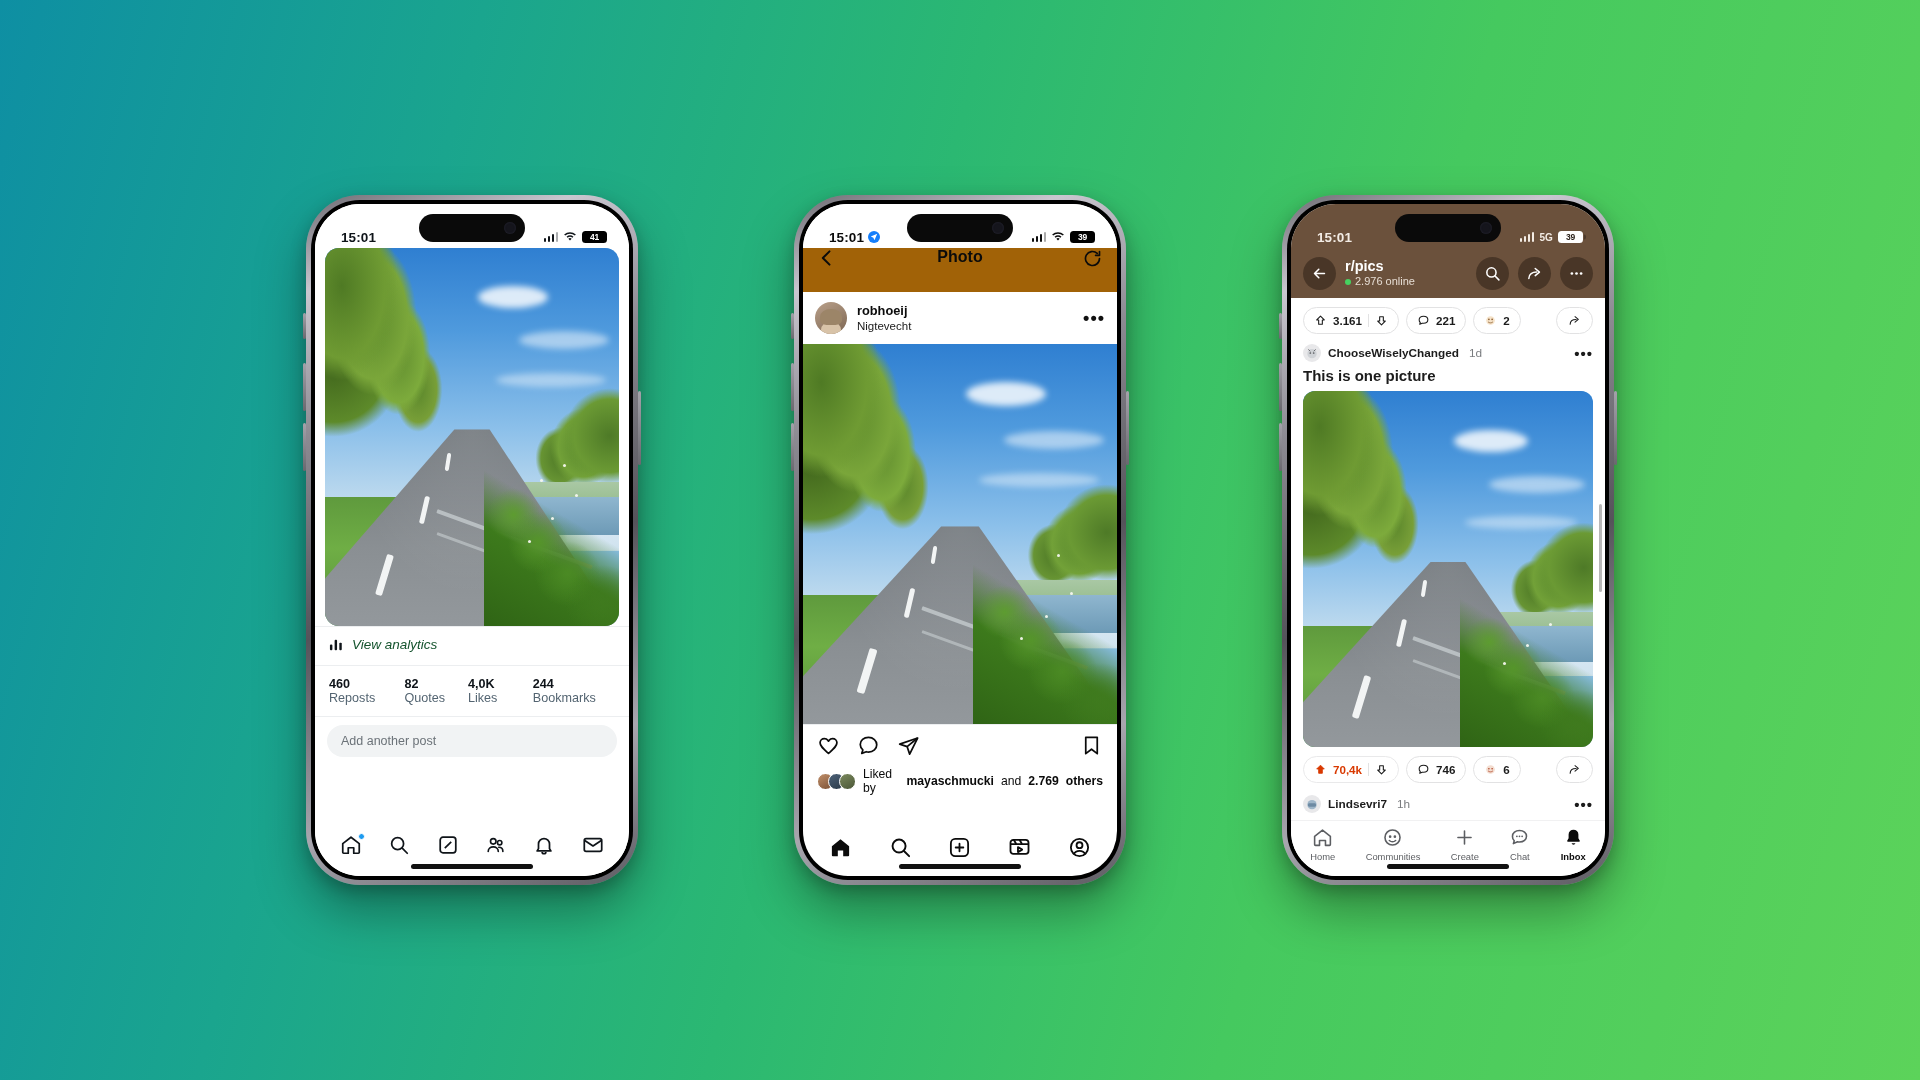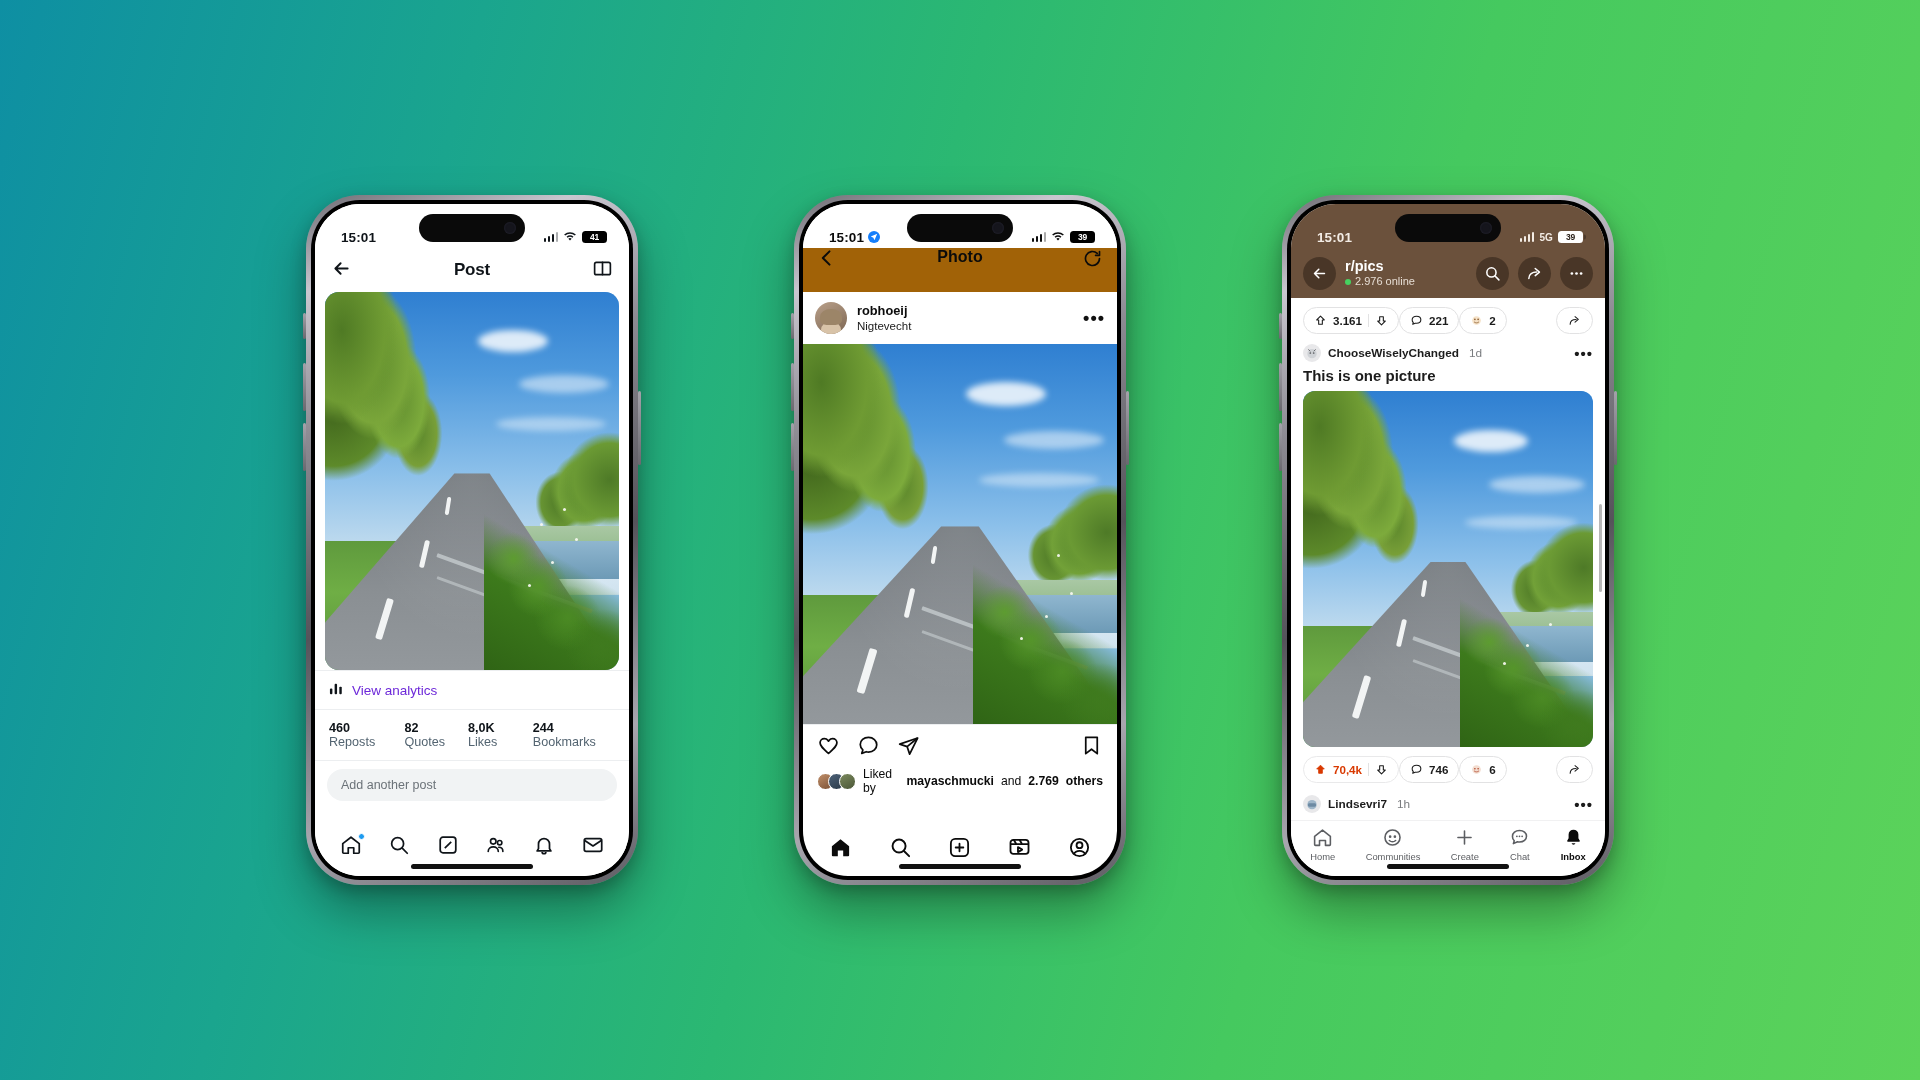--- a/index.html
+++ b/index.html
@@ -89,21 +89,21 @@
   }
   .x-title { position:absolute; left:0; right:0; text-align:center;
     font-size:17px; font-weight:800; color:#0f1419; letter-spacing:-.2px; pointer-events:none; }
   .x-back svg{width:21px;height:21px;}
   .x-book { margin-left:auto; }
   .x-book svg{width:21px;height:21px;}
   .x-photo-wrap { padding:0 10px 0 10px; }
   .x-photo { width:100%; height:null; border-radius:14px; overflow:hidden; }
   .x-meta { padding:12px 14px 10px; font-size:13px; color:#536471; }
   .x-meta b { color:#0f1419; font-weight:700; }
-  .x-analytics { display:flex; align-items:center; gap:8px; padding:10px 14px; font-size:13.5px; color:#6d28d9; }
+  .x-analytics { display:flex; align-items:flex-start; gap:8px; padding:10px 14px; font-size:13.5px; color:#14532d;font-style:italic; }
   .x-analytics svg{width:15px;height:15px;}
   .x-counts { padding:11px 14px; font-size:12.6px; color:#536471; display:flex; gap:9px; flex-wrap:nowrap; }
   .x-counts b{color:#0f1419;font-weight:700;}
   .x-reply { margin:8px 12px 10px; height:32px; border-radius:999px; background:#f1f3f4;
     display:flex; align-items:center; padding:0 14px; font-size:12.5px; color:#6b7278; }
   .x-tabbar { height:52px; flex:none; display:flex; align-items:center; justify-content:space-around;
     padding:0 12px 6px; background:#fff; }
   .x-tabbar .ti { position:relative; color:#0f1419; }
   .x-tabbar svg{width:22px;height:22px;}
   .x-dot { position:absolute; top:-1px; right:-3px; width:7px;height:7px;border-radius:50%;
@@ -146,21 +146,21 @@
   .rd-status { color:#f3ece5; background:#6b513c; }
   .rd-header { height:50px; flex:none; display:flex; align-items:center; gap:9px; padding:0 12px;
     background:#6b513c; }
   .rd-circlebtn { width:33px;height:33px;border-radius:50%; background:rgba(34,22,14,.45);
     display:flex;align-items:center;justify-content:center; color:#fff; flex:none;}
   .rd-circlebtn svg{width:17px;height:17px;}
   .rd-subinfo { line-height:1.2; margin-right:auto; }
   .rd-subname { font-size:14.5px; font-weight:800; color:#fff; }
   .rd-online { font-size:11px; color:#e6ddd4; display:flex; align-items:center; gap:4px;}
   .rd-onlinedot { width:6px;height:6px;border-radius:50%; background:#46d160; display:inline-block;}
-  .rd-pillrow { display:flex; align-items:center; padding:9px 12px 6px; }
+  .rd-pillrow { display:flex; align-items:center; gap:7px; padding:9px 12px 6px; }
   .rd-pill { height:27px; border:1px solid #e2e2e3; border-radius:999px; display:flex; align-items:center;
     gap:6px; padding:0 10px; font-size:11.6px; font-weight:700; color:#1c1c1c; background:#fff;}
   .rd-pill svg{width:13px;height:13px;}
   .rd-pill .sep{width:1px;height:13px;background:#e2e2e3;}
   .rd-pill.voted { color:#d93900; border-color:#e9e9ea; }
   .rd-pill.share { margin-left:auto; padding:0 11px; }
   .rd-posthead { display:flex; align-items:center; gap:7px; padding:4px 12px 2px; }
   .rd-pavatar { width:18px;height:18px;border-radius:50%; background:#e8e8ea; flex:none;
     display:flex;align-items:center;justify-content:center; overflow:hidden;}
   .rd-pavatar svg{width:16px;height:16px;}
@@ -253,34 +253,20 @@
               <svg viewBox="0 0 16 12" fill="currentColor">
                   <path d="M8 10.6l1.9-2.1a2.8 2.8 0 00-3.8 0L8 10.6zm-4-4.4l1.2 1.3a4.6 4.6 0 015.6 0L12 6.2a6.4 6.4 0 00-8 0zM1.3 3.6l1.2 1.3a8.4 8.4 0 0111 0l1.2-1.3a10.2 10.2 0 00-13.4 0z"></path>
                 </svg>
             </span>
             <span class="batt dark">
               <span class="pct">41</span>
             </span>
           </div>
         </div>
 
-        <div class="x-header">
-          <span class="x-back">
-            <svg viewBox="0 0 24 24" fill="none" stroke="#0f1419" stroke-width="2.2" stroke-linecap="round" stroke-linejoin="round">
-                <path d="M19 12H5M11 6l-6 6 6 6"></path>
-              </svg>
-          </span>
-          <span class="x-title">Post</span>
-          <span class="x-book">
-            <svg viewBox="0 0 24 24" fill="none" stroke="#0f1419" stroke-width="1.9" stroke-linecap="round" stroke-linejoin="round">
-                <rect x="3" y="5" width="18" height="14" rx="2"></rect>
-                <path d="M12 5v14"></path>
-              </svg>
-          </span>
-        </div>
 
         <div class="x-photo-wrap">
           <div class="x-photo" style="height:378px;">
             <div class="scene">
               <div class="sky"></div>
               <div class="cloud" style="left:52%;top:10%;width:70px;height:22px;"></div>
               <div class="cloud" style="left:66%;top:22%;width:90px;height:18px;opacity:.6;"></div>
               <div class="cloud" style="left:58%;top:33%;width:110px;height:14px;opacity:.5;"></div>
               <div class="trees-l"></div>
               <div class="trees-r"></div>
@@ -314,21 +300,21 @@
                 <rect x="11" y="6" width="2.6" height="8" rx="1"></rect>
               </svg>
           </span>
           <span>View analytics</span>
         </div>
         <div class="divider"></div>
 
         <div class="x-counts">
           <span><b>460</b> <span>Reposts</span></span>
           <span><b>82</b> <span>Quotes</span></span>
-          <span><b>8,0K</b> <span>Likes</span></span>
+          <span><b>4,0K</b> <span>Likes</span></span>
           <span><b>244</b> <span>Bookmarks</span></span>
         </div>
         <div class="divider"></div>
 
         <div class="x-reply">
           <span>Add another post</span>
         </div>
 
         <div class="grow"></div>
         <div class="x-tabbar">

